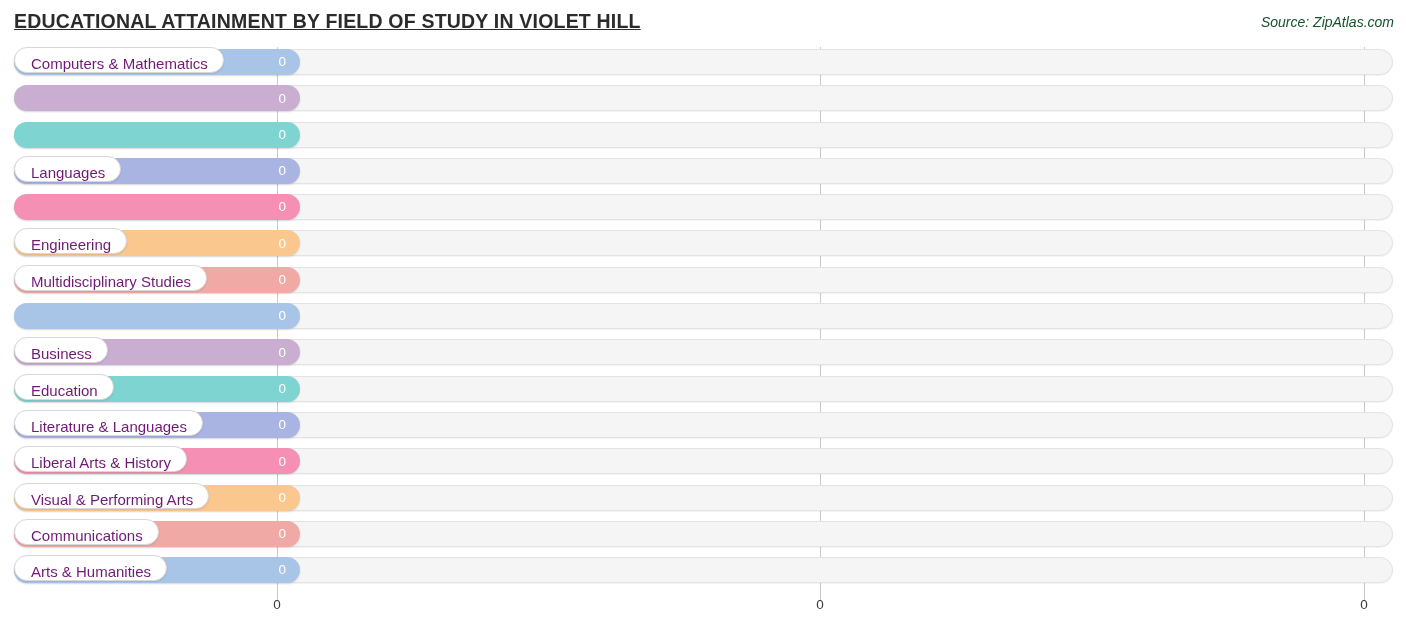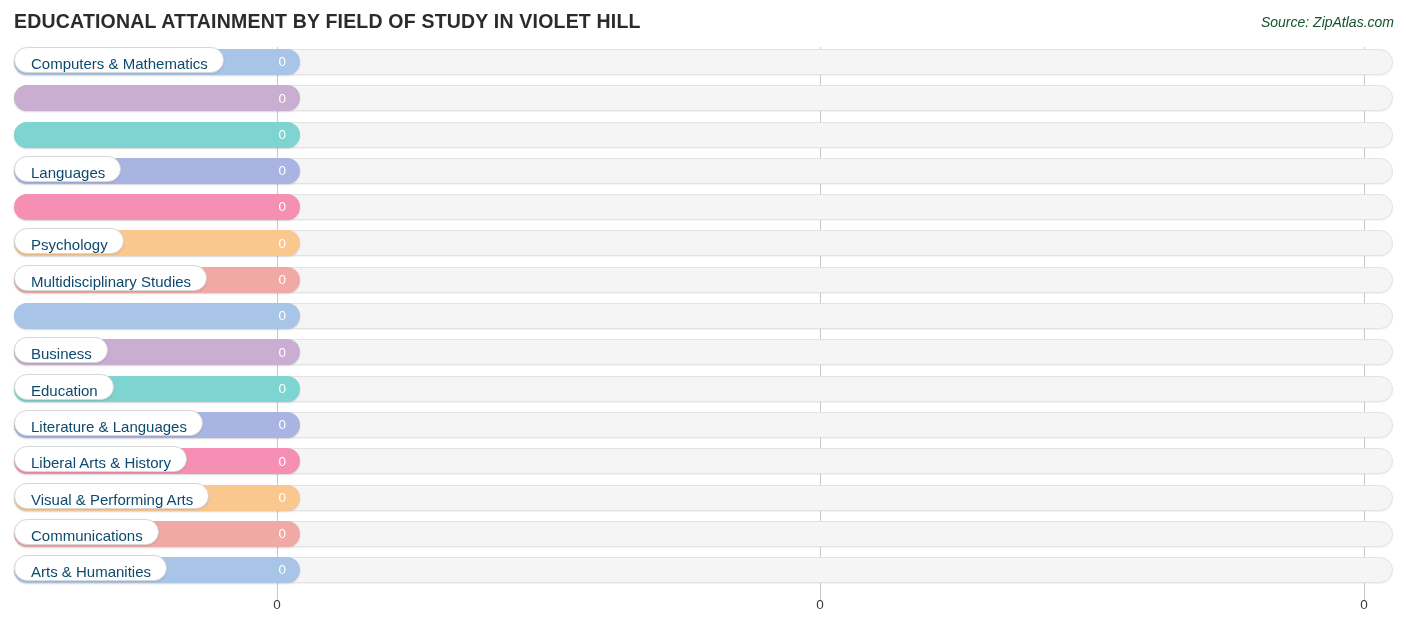--- a/index.html
+++ b/index.html
@@ -27,20 +27,21 @@
   }
   .chart-title {
     position: absolute;
     left: 14px;
     top: 10px;
     font-size: 19.5px;
     font-weight: bold;
     letter-spacing: 0.2px;
     color: #2b2b2b;
     white-space: nowrap;
+    text-decoration: underline;
   }
   .source-note {
     position: absolute;
     right: 12px;
     top: 14px;
     font-size: 14px;
     font-style: italic;
     font-weight: normal;
     color: #14532d;
     white-space: nowrap;
@@ -119,21 +120,21 @@
     border-radius: 14px;
     display: flex;
     align-items: center;
     padding: 0 15px 0 16px;
     box-sizing: border-box;
     white-space: nowrap;
     box-shadow: 0 1px 2px rgba(0,0,0,0.10);
   }
   .label-text {
     font-size: 15px;
-    color: #0c4a6e;
+    color: #701a75;
     line-height: 1;
     margin-top: 7px;
   }
   .bar-value {
     position: absolute;
     right: 14px;
     font-size: 13.5px;
     color: #ffffff;
     line-height: 1;
     font-weight: normal;
@@ -206,21 +207,21 @@
         <div class="bar" style="width: 286px; background: rgb(245, 144, 180);">
           <span class="bar-value">0</span>
         </div>
       </div>
       <div class="row">
         <div class="track"></div>
         <div class="bar" style="width: 286px; background: rgb(250, 199, 142);">
           <span class="bar-value">0</span>
         </div>
         <div class="label-pill">
-          <span class="label-text">Psychology</span>
+          <span class="label-text">Engineering</span>
         </div>
       </div>
       <div class="row">
         <div class="track"></div>
         <div class="bar" style="width: 286px; background: rgb(240, 169, 164);">
           <span class="bar-value">0</span>
         </div>
         <div class="label-pill">
           <span class="label-text">Multidisciplinary Studies</span>
         </div>

